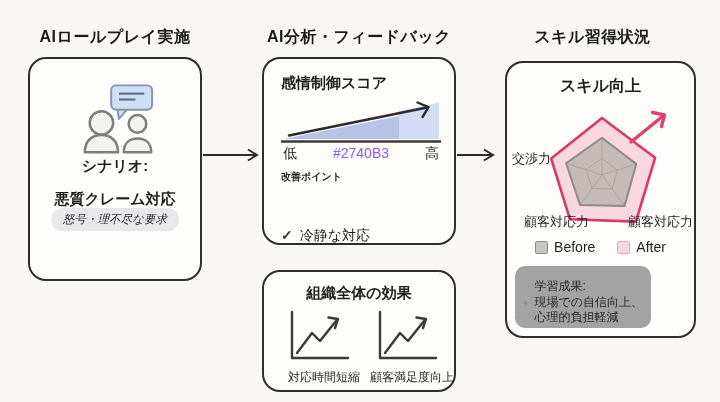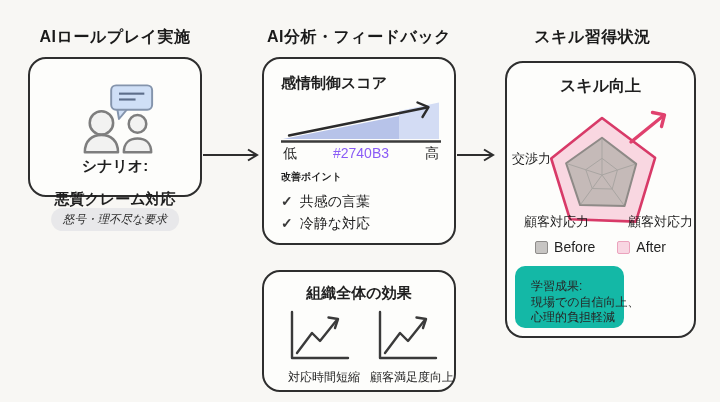--- a/index.html
+++ b/index.html
@@ -6,21 +6,21 @@
   html,body { width:720px; height:402px; }
   body { background:#f8f7f4; font-family:"Liberation Sans", sans-serif; color:#1f1f1f; }
   .stage { position:relative; width:720px; height:402px; background:#f8f7f4; overflow:hidden; }
 
   .col-header { position:absolute; top:27px; font-weight:bold; font-size:16px; color:#1a1a1a; text-align:center; letter-spacing:.5px; }
   #hdr1 { left:28px;  width:174px; }
   #hdr2 { left:252px; width:214px; }
   #hdr3 { left:497px; width:191px; }
 
   .card { position:absolute; background:#fdfdfb; border:2px solid #2e2e2e; border-radius:18px; }
-  #card1 { left:28px;  top:57px;  width:174px; height:140px; }
+  #card1 { left:28px;  top:57px;  width:174px; height:224px; }
   #card2 { left:262px; top:57px;  width:194px; height:188px; }
   #card2b{ left:262px; top:270px; width:194px; height:122px; }
   #card3 { left:497px; top:61px;  width:191px; height:277px;margin-left:8px; }
 
   .connector { position:absolute; overflow:visible; }
   .connector line, .connector polyline { stroke:#2e2e2e; stroke-width:2; fill:none; }
 
   
   .people-icon { position:absolute; left:49px; top:24px; }
   .scenario-label { position:absolute; top:98px;  width:100%; text-align:center; font-weight:bold; font-size:15px; }
@@ -30,21 +30,21 @@
   
   .score-title { position:absolute; left:17px; top:15px; font-weight:bold; font-size:15px; }
   .wedge-svg { position:absolute; left:17px; top:38px; overflow:visible; }
   .scale-row { position:absolute; left:17px; top:86px; width:160px; font-size:14px; }
   .scale-low  { position:absolute; left:2px; }
   .scale-high { position:absolute; right:2px; }
   .scale-hex  { position:absolute; left:0; width:100%; text-align:center; color:#8b5cf6; }
   .improve-title { position:absolute; left:17px; top:111px; font-weight:bold; font-size:10px; }
   .check-item { position:absolute; left:17px; font-size:14px; color:#222; }
   .check-item .check { color:#3a3a3a; margin-right:7px; font-weight:bold; }
-  #chk1 { top:134px; } #chk2 { top:156px; }
+  #chk1 { top:134px; } #chk2 { top:168px; }
 
   
   .org-title { position:absolute; top:12px; width:100%; text-align:center; font-weight:bold; font-size:15px; }
   .mini-chart { position:absolute; top:36px; overflow:visible; }
   #mini1 { left:24px; } #mini2 { left:112px; }
   .mini-chart path, .mini-chart polyline { stroke:#3a3a3a; stroke-width:2.4; fill:none; stroke-linecap:round; stroke-linejoin:round; }
   .metric-label { position:absolute; top:97px; font-size:12px; text-align:right; color:#1f1f1f; }
   #metric1 { left:4px;  width:92px; }
   #metric2 { left:96px; width:94px; }
 
@@ -56,21 +56,21 @@
   #rl-top { top:40px; width:100%; text-align:center; }
   #rl-right { left:151px; top:82px; }
   #rl-left { left:5px; top:89px; }
   #rl-bl { left:17px;  top:152px; }
   #rl-br { left:121px; top:152px; }
   .legend { position:absolute; top:176px; width:100%; display:flex; justify-content:center; gap:22px; font-size:14px; align-items:center; }
   .legend-item { display:flex; align-items:center; gap:6px; }
   .swatch { width:13px; height:13px; border-radius:2px; display:inline-block; }
   .swatch.before { background:#c7c5c3; border:1.5px solid #8e8c8a; }
   .swatch.after  { background:#f8d6e2; border:1.5px solid #eba3bd; }
-  .outcome-box { position:absolute; left:8px; top:203px; width:109px; height:62px; background:#14b8a6; border-radius:10px; display:flex; align-items:center; padding:17px 8px 6px 9px; gap:7px; }
+  .outcome-box { position:absolute; left:8px; top:203px; width:136px; height:62px; background:#a3a3a3; border-radius:10px; display:flex; align-items:center; padding:17px 8px 6px 9px; gap:7px; }
   .outcome-text { font-size:12px; font-weight:500; color:#262626; line-height:1.3; white-space:nowrap; }
 </style>
 </head>
 <body>
 
 <div class="stage">
 
   <div class="col-header" id="hdr1">AIロールプレイ実施</div>
   <div class="col-header" id="hdr2">AI分析・フィードバック</div>
   <div class="col-header" id="hdr3">スキル習得状況</div>
@@ -114,23 +114,20 @@
         <line x1="8" y1="38.5" x2="146" y2="10.5"></line>
         <polyline points="136.5,5.5 147.5,10.2 141.5,20"></polyline>
       </g>
     </svg>
     <div class="scale-row">
       <span class="scale-low">低</span>
       <span class="scale-hex">#2740B3</span>
       <span class="scale-high">高</span>
     </div>
     <div class="improve-title">改善ポイント</div>
-    <div class="check-item" id="chk1">
-      <span class="check">✓</span><span>共感の言葉</span>
-    </div>
     <div class="check-item" id="chk2">
       <span class="check">✓</span><span>冷静な対応</span>
     </div>
   </div>
 
   <div class="card" id="card2b">
     <div class="org-title">組織全体の効果</div>
     <svg class="mini-chart" id="mini1" width="64" height="56" viewBox="0 0 64 56">
       <path d="M4,4 L4,50 L60,50"></path>
       <polyline points="9,45 24,25 32,33 48,13"></polyline>

